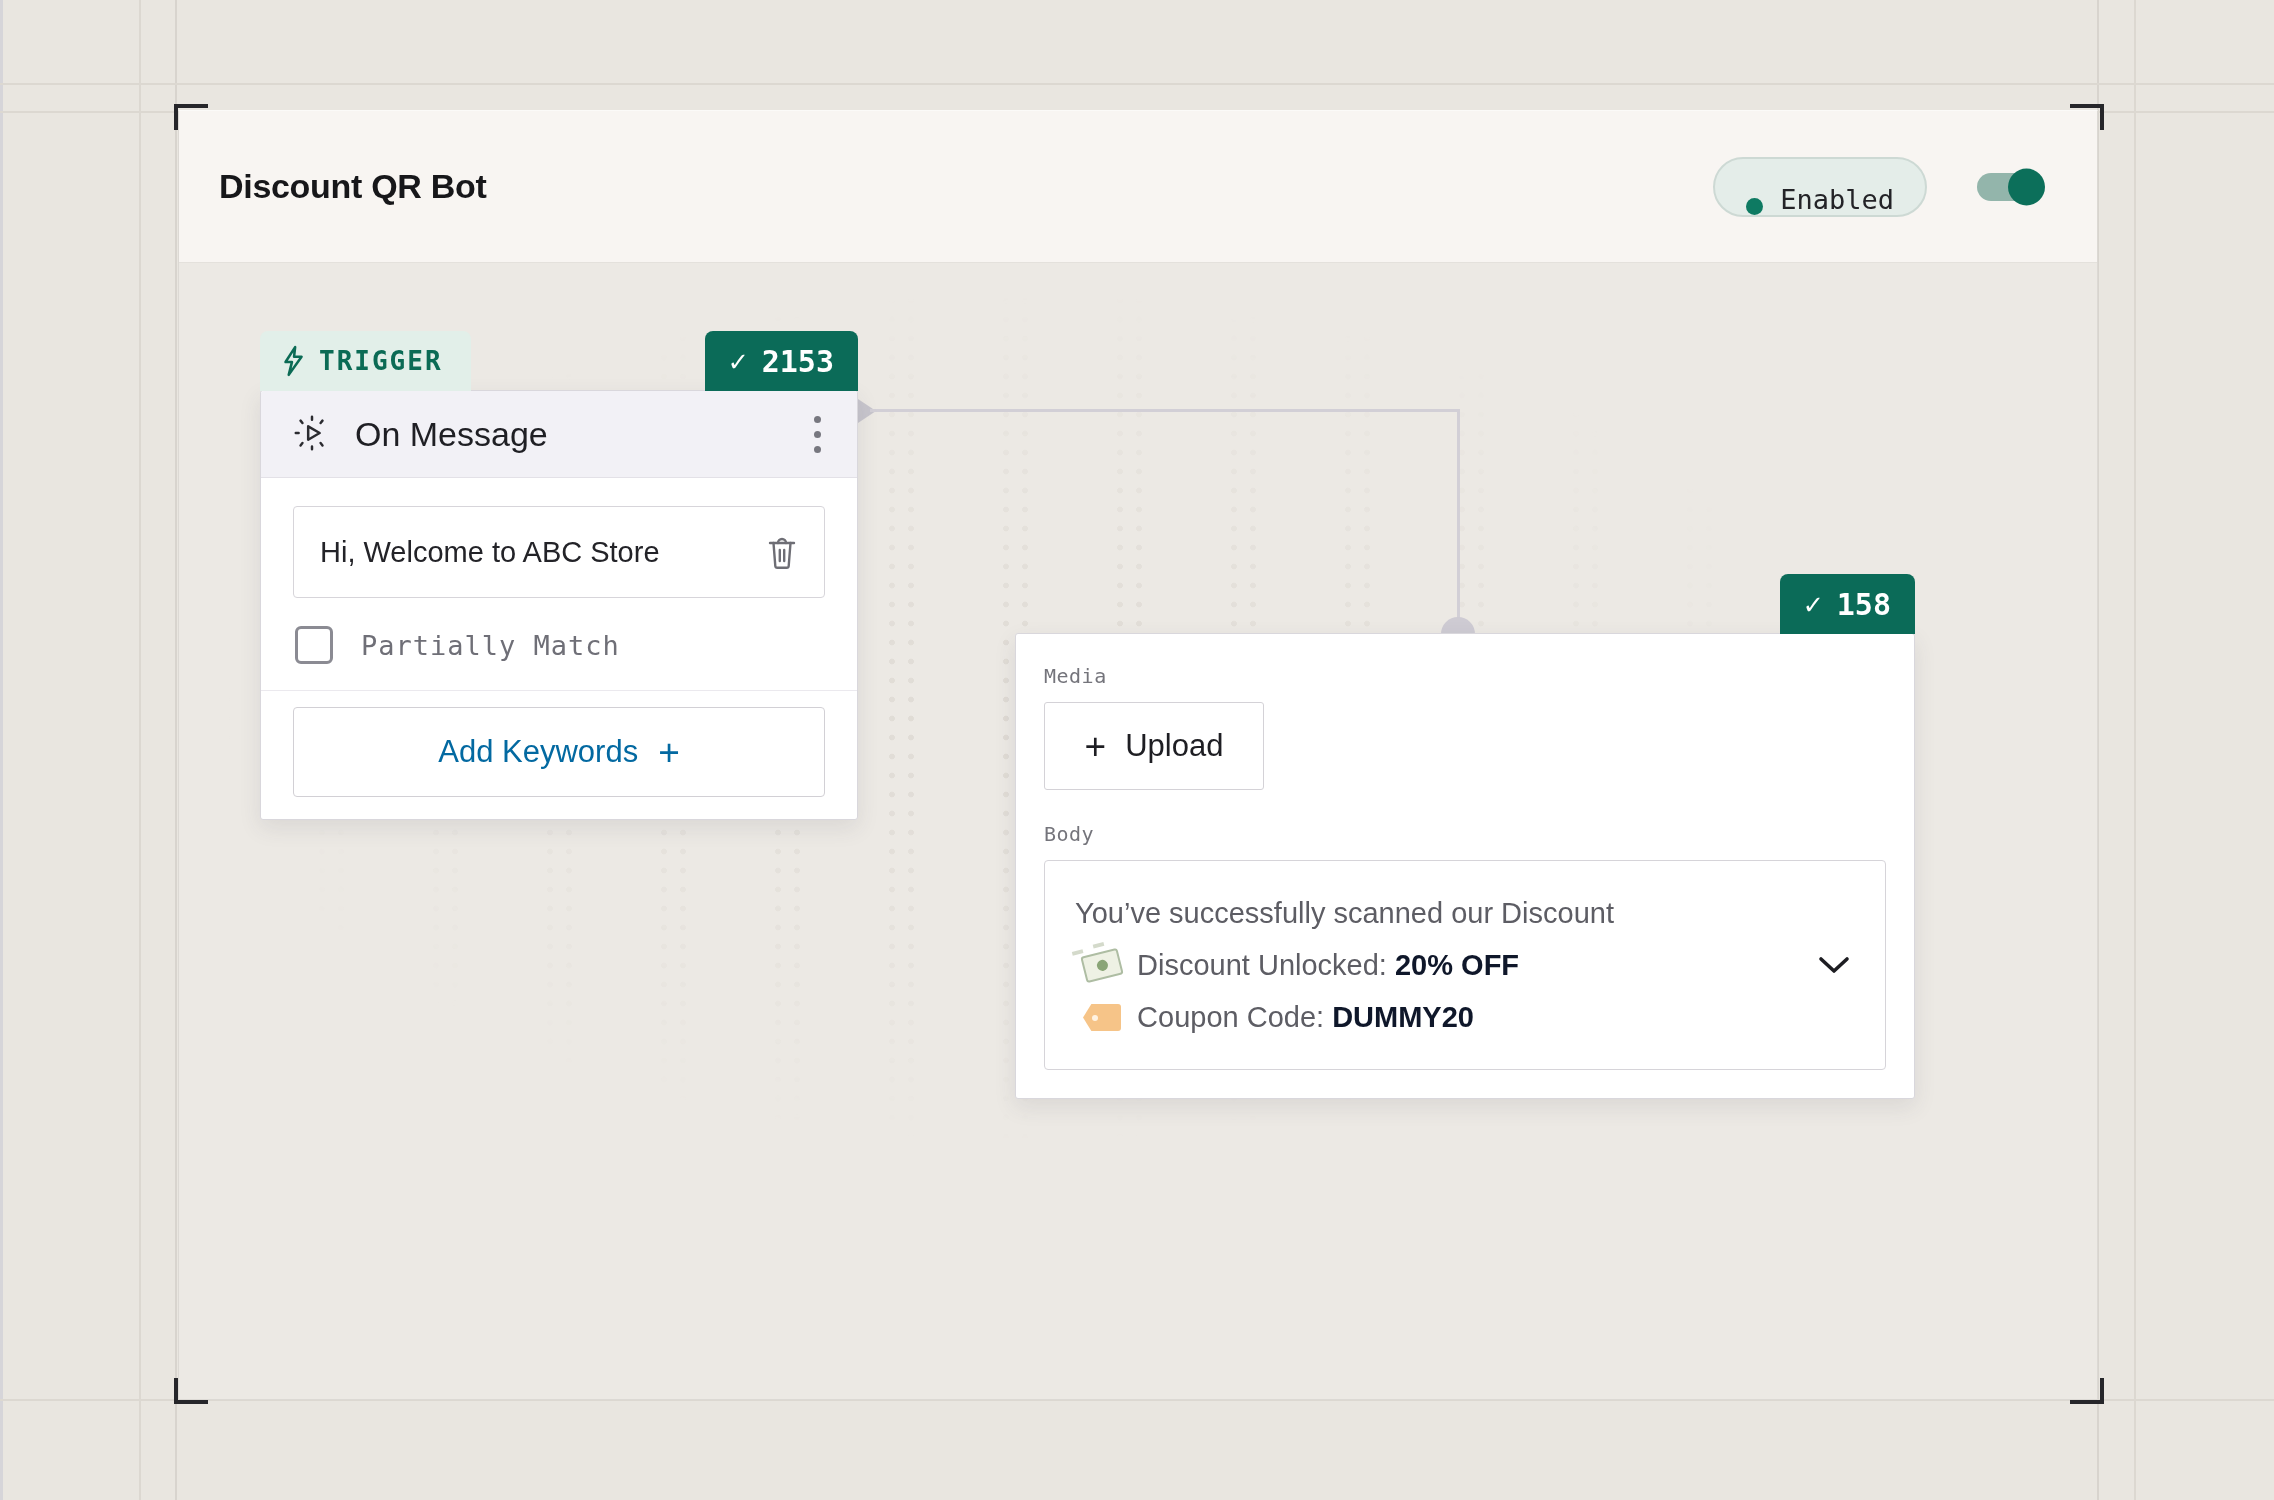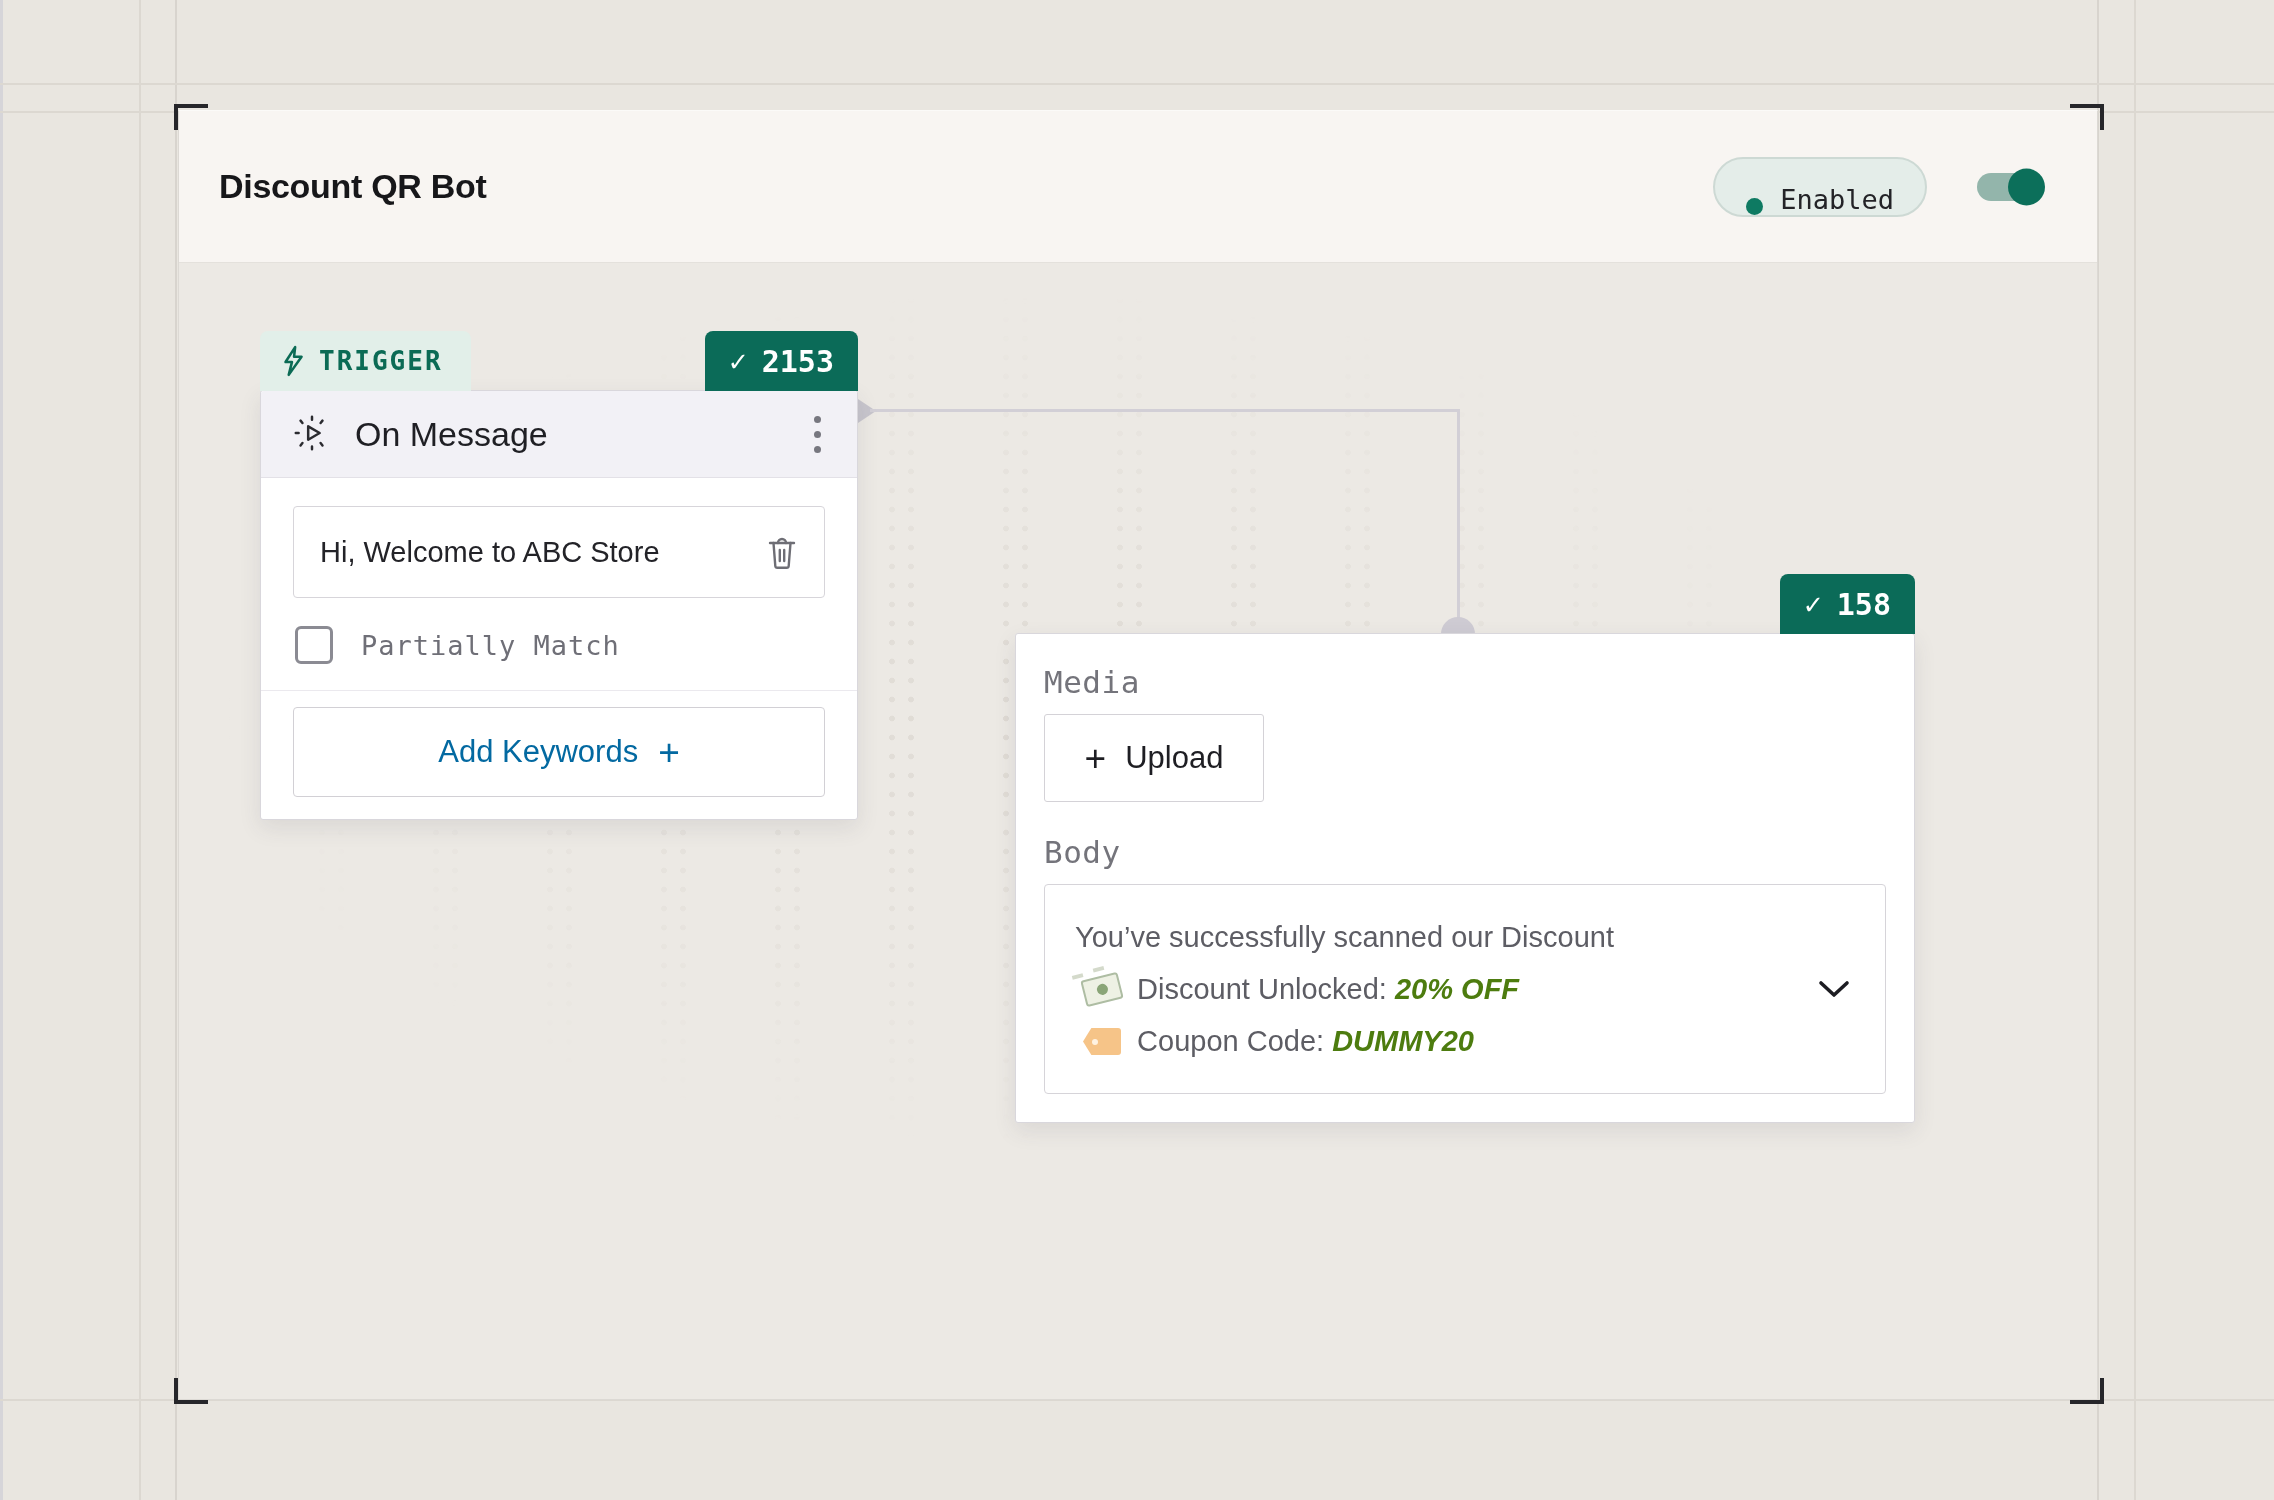--- a/index.html
+++ b/index.html
@@ -73,30 +73,30 @@
   .check-label{font-family:"DejaVu Sans Mono",monospace;font-size:27px;color:#6f6f77;letter-spacing:1px;}
   .divider{margin:26px -32px 16px;border-top:1px solid #ebe9ee;}
   .add-btn{width:100%;height:90px;border:1px solid #d2d0d5;border-radius:4px;background:#fff;
     display:flex;align-items:center;justify-content:center;gap:20px;
     font-family:"Liberation Sans",sans-serif;font-size:31px;font-weight:500;color:#0369a1;cursor:pointer;}
   .add-btn .plus{font-size:37px;font-weight:400;line-height:1;}
 
   .node-message{left:1015px;top:633px;width:900px;}
   .node-message .node-header{height:90px;}
   .nm-content{padding:22px 28px 28px;}
-  .field-label{font-family:"DejaVu Sans Mono",monospace;font-size:31px;color:#74747b;margin:8px 0 14px;letter-spacing:.5px;}
+  .field-label{font-family:"DejaVu Sans Mono",monospace;font-size:20px;color:#74747b;margin:8px 0 14px;letter-spacing:.5px;}
   .upload-btn{width:220px;height:88px;border:1px solid #d4d2d7;border-radius:3px;background:#fff;
     display:flex;align-items:center;justify-content:center;gap:19px;
     font-family:"Liberation Sans",sans-serif;font-size:31px;color:#1e1e23;cursor:pointer;}
   .upload-btn .plus{font-size:37px;font-weight:300;line-height:1;}
   .body-label{margin-top:32px;}
   .body-box{border:1px solid #d6d4d9;border-radius:4px;padding:26px 96px 26px 30px;position:relative;
     font-size:29px;line-height:52px;color:#5d5d64;cursor:pointer;}
   .body-line{white-space:nowrap;}
-  .body-box .bold{font-weight:700;color:#4d7c0f;font-style:italic;}
+  .body-box .bold{font-weight:700;color:#0f172a;}
   .chevron{position:absolute;right:34px;top:50%;transform:translateY(-50%);display:flex;}
 
   
   .em{display:inline-block;vertical-align:middle;margin:0 8px;position:relative;}
   .em-receipt{width:30px;height:40px;vertical-align:-9px;background-color:#f7f5f0;border:1px solid #c6c4bf;
     background-image:linear-gradient(#c14438 0 7px,transparent 7px),
       repeating-linear-gradient(transparent 0 11px,#c9c7c2 11px 13px);}
   .em-money{width:38px;height:27px;transform:rotate(-14deg);background:#eef1e4;border:2px solid #aebda3;
     border-radius:3px;vertical-align:-4px;box-sizing:border-box;}
   .em-money::after{content:"";position:absolute;left:50%;top:50%;width:11px;height:11px;margin:-5.5px 0 0 -5.5px;

